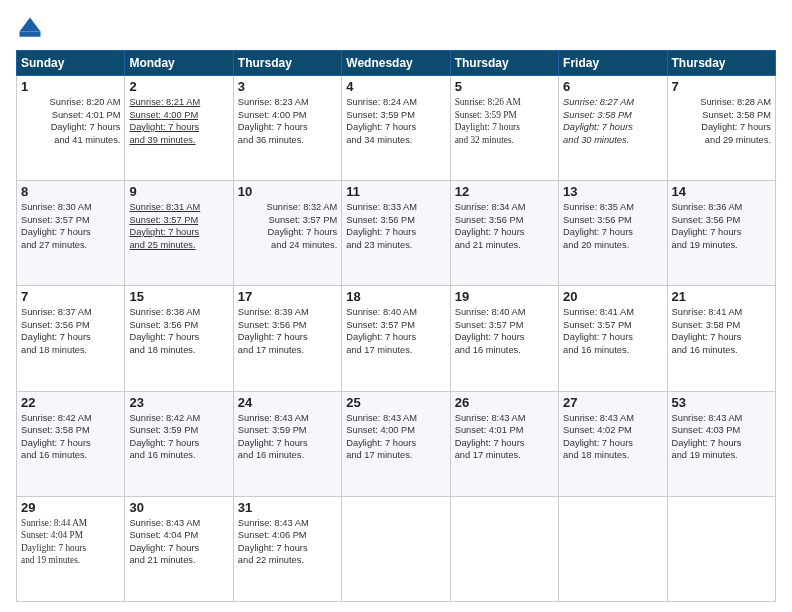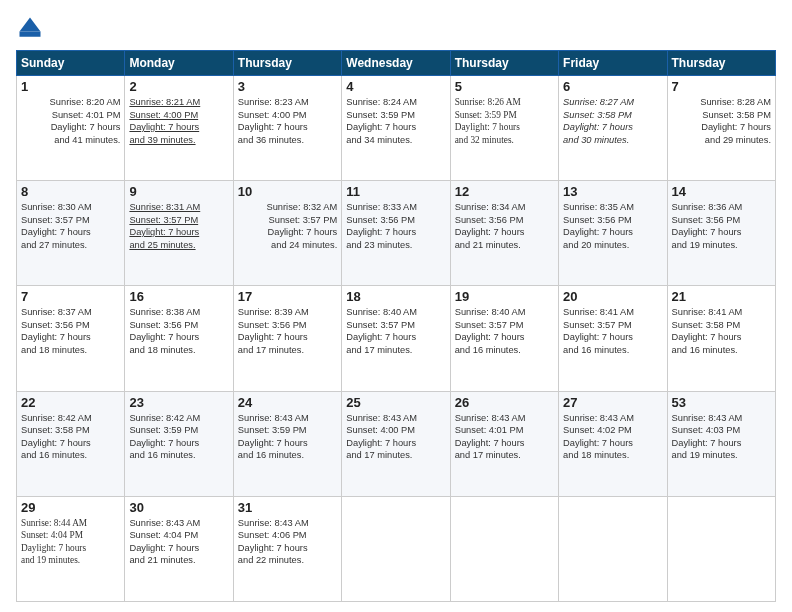--- a/index.html
+++ b/index.html
@@ -238,21 +238,21 @@
         </tr>
         <tr>
           <td>
             <span class="day-num">7</span>
             <div class="cell-content" style="white-space: pre-line;">Sunrise: 8:37 AM
 Sunset: 3:56 PM
 Daylight: 7 hours
 and 18 minutes.</div>
           </td>
           <td>
-            <span class="day-num">16</span>
+            <span class="day-num">15</span>
             <div class="cell-content" style="white-space: pre-line;">Sunrise: 8:38 AM
 Sunset: 3:56 PM
 Daylight: 7 hours
 and 18 minutes.</div>
           </td>
           <td>
             <span class="day-num">17</span>
             <div class="cell-content" style="white-space: pre-line;">Sunrise: 8:39 AM
 Sunset: 3:56 PM
 Daylight: 7 hours

